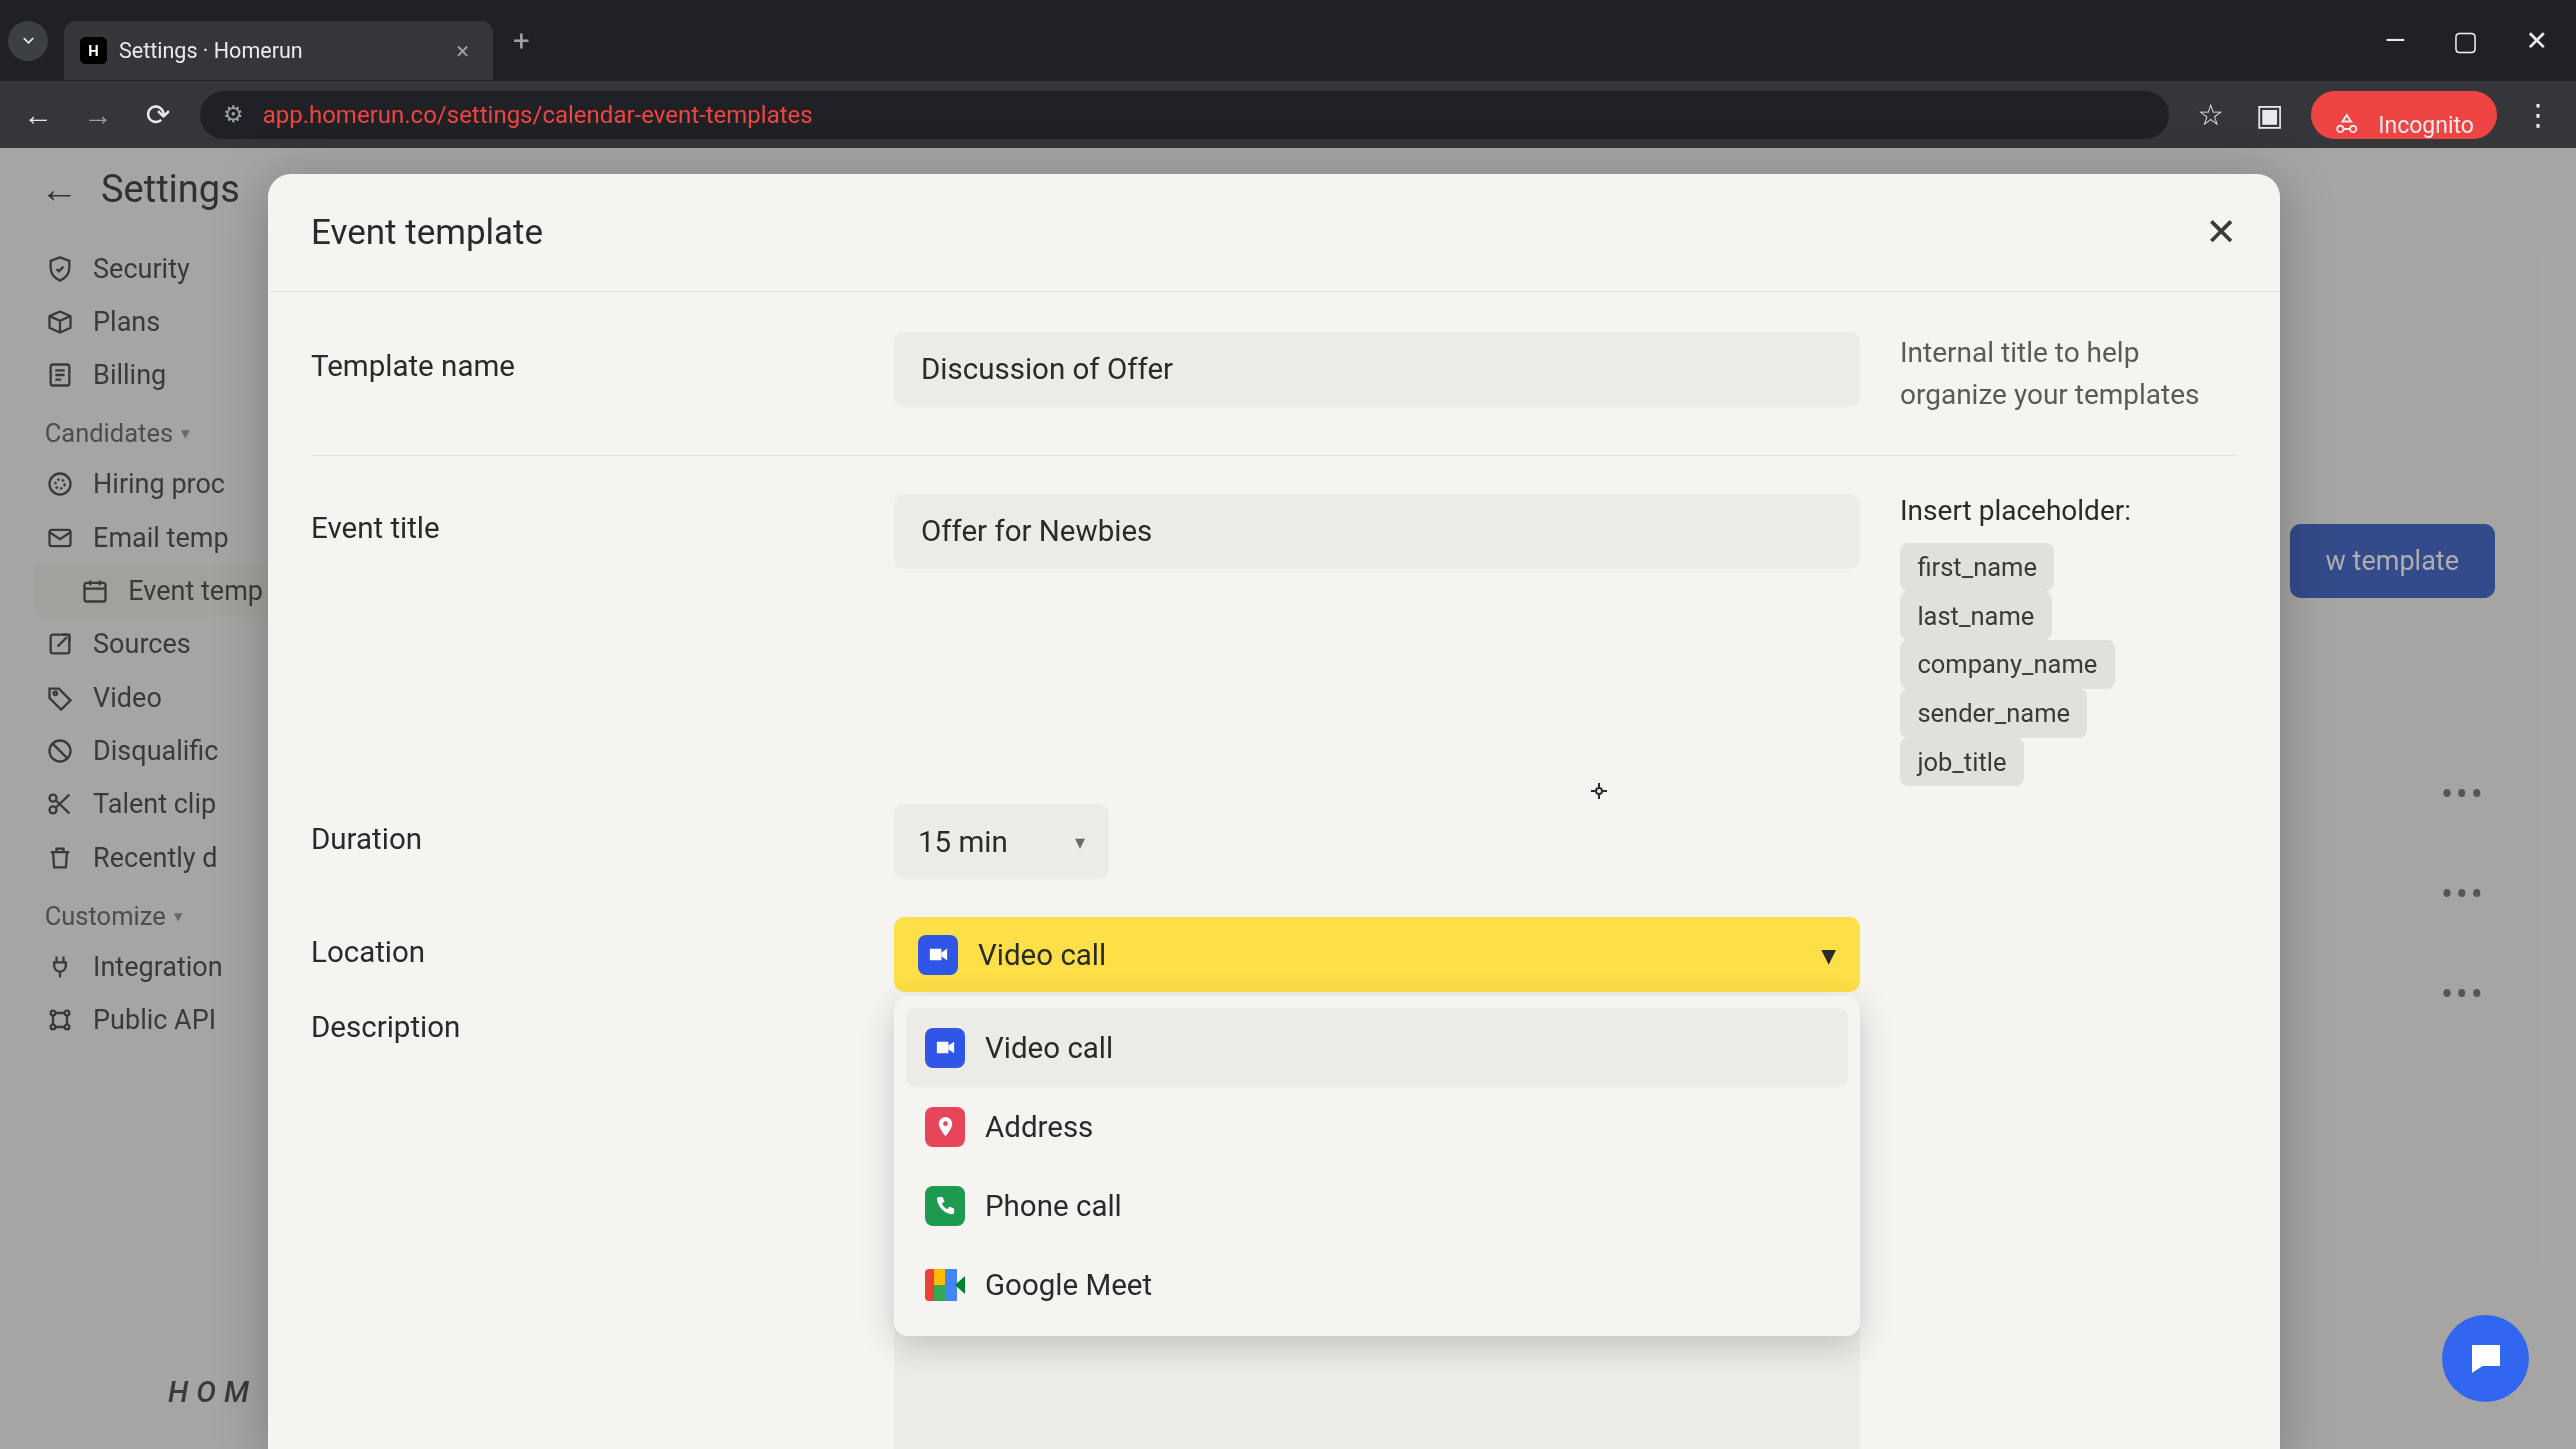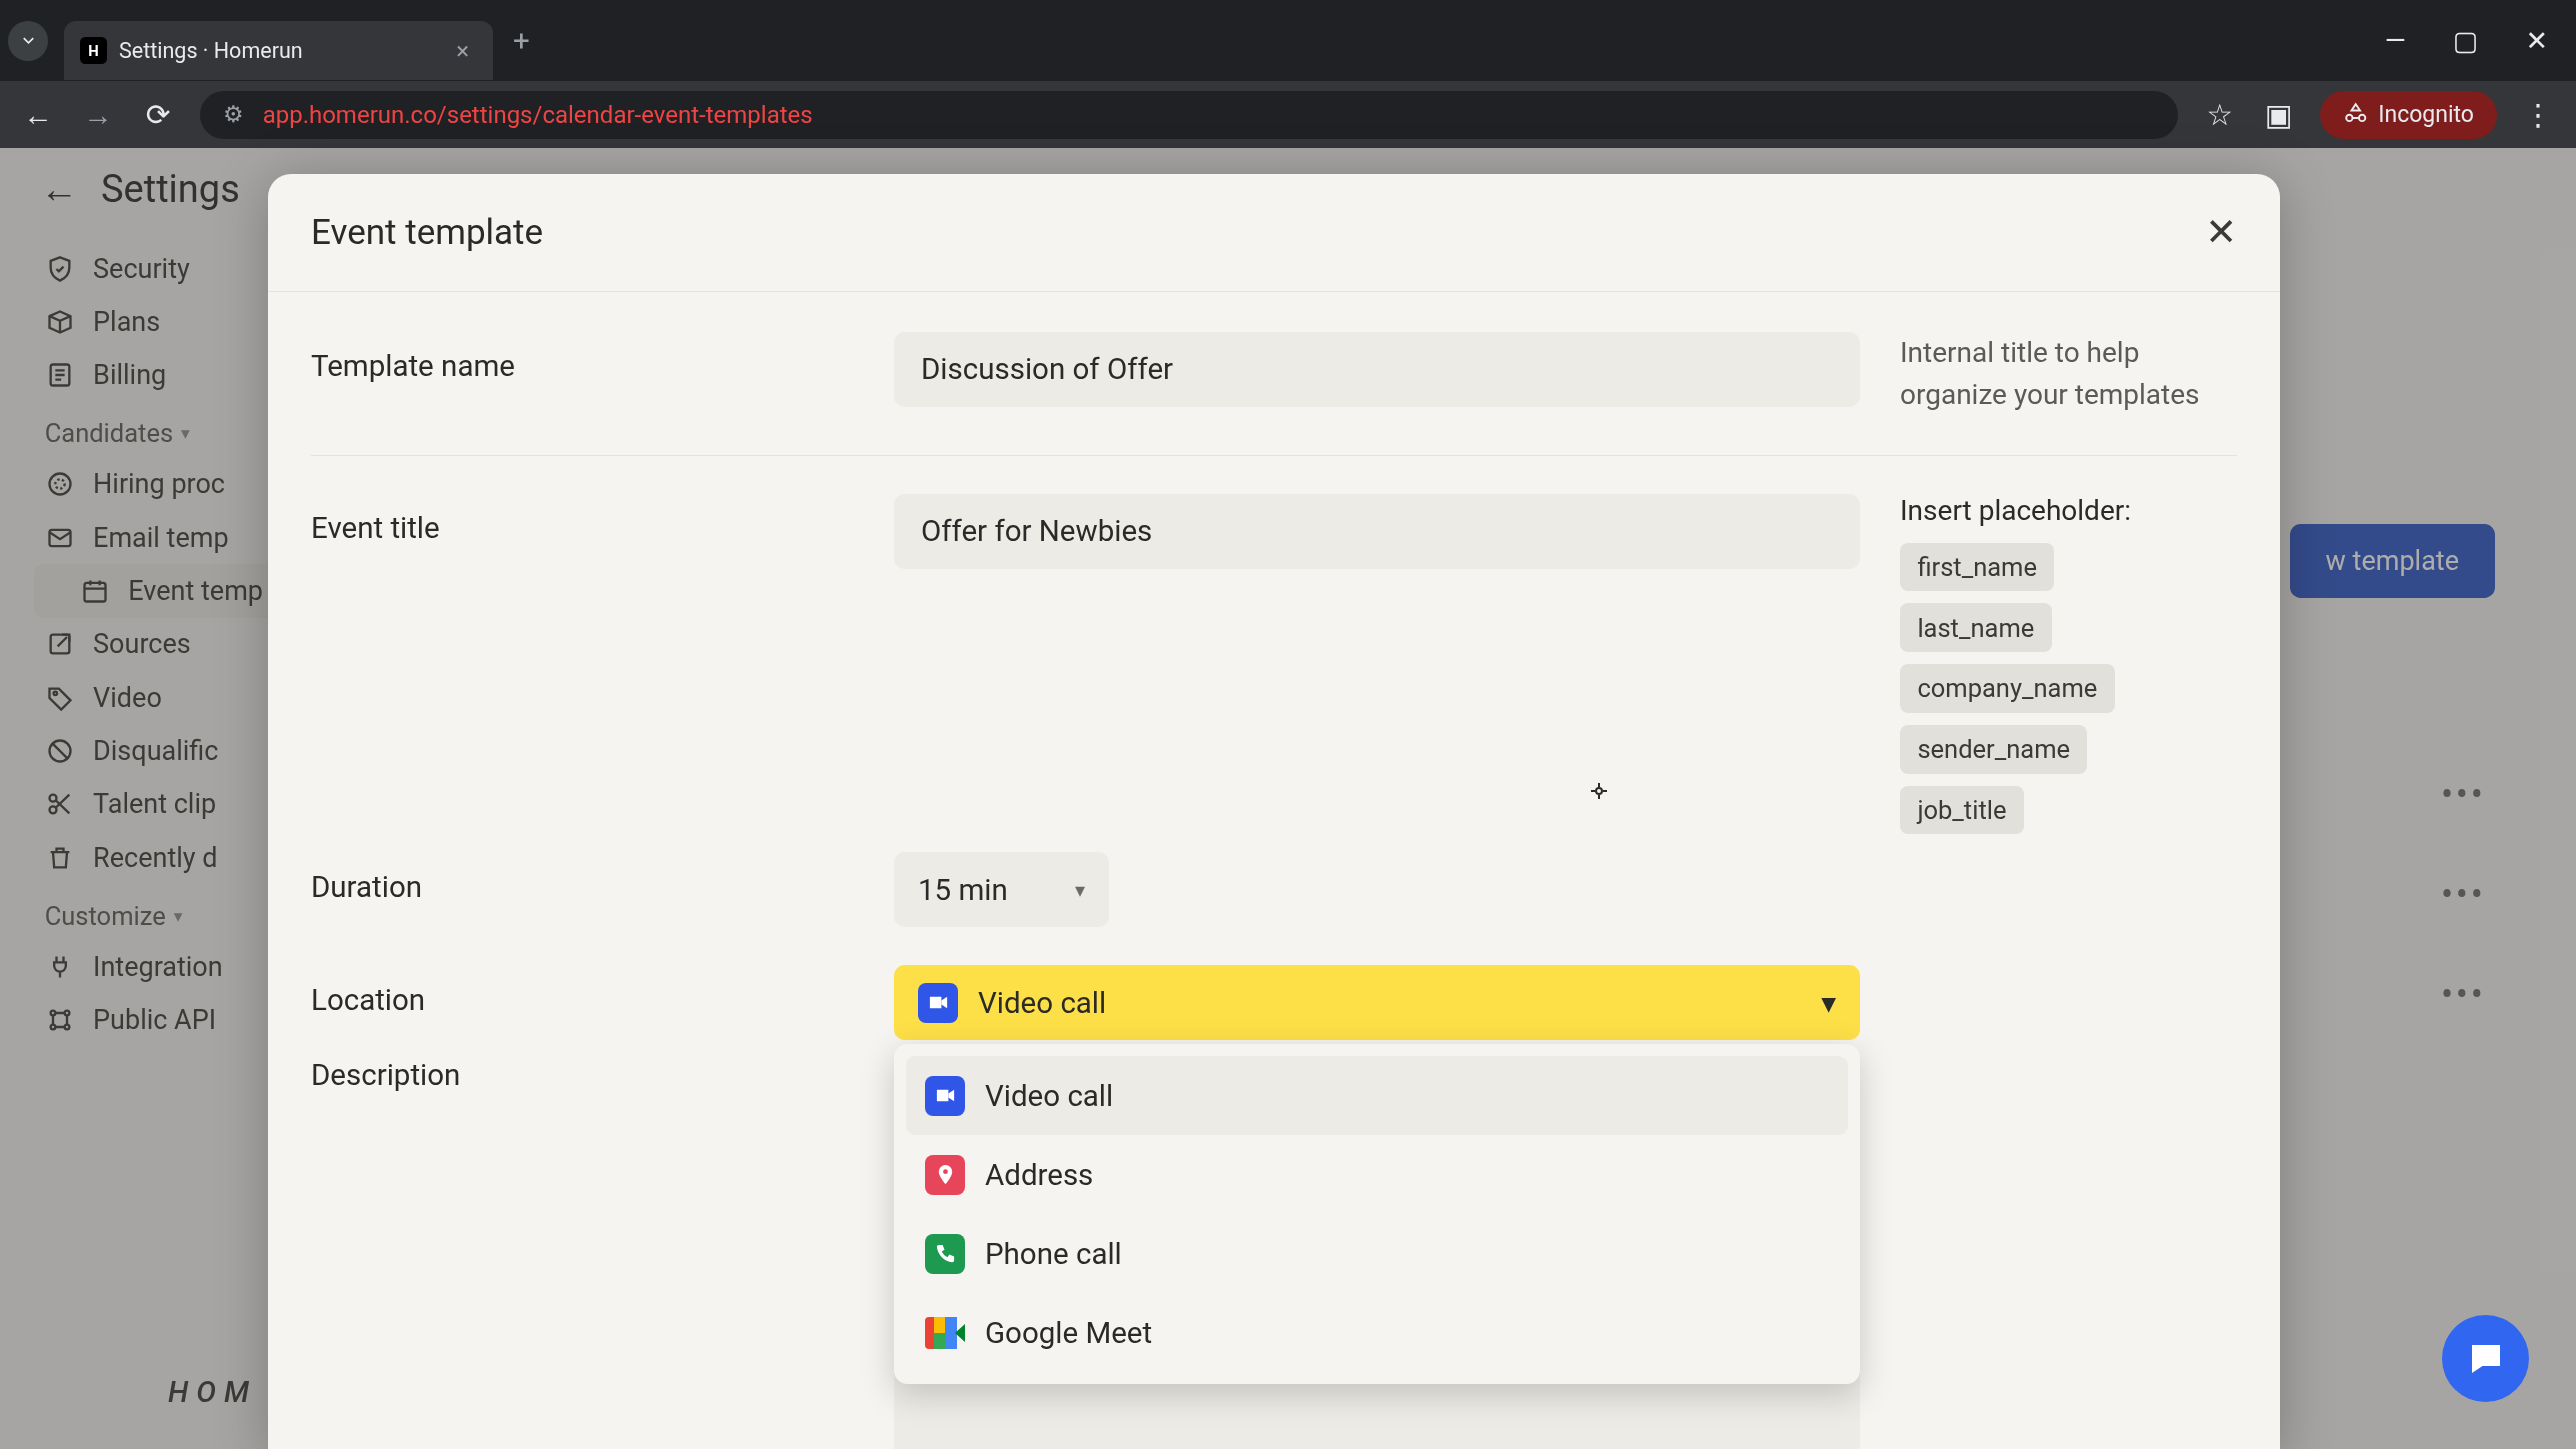--- a/index.html
+++ b/index.html
@@ -15,21 +15,21 @@
 .new-tab { margin-left: 20px; font-size: 29.5px; color: #9aa0a6; }
 .window-controls { margin-left: auto; display: flex; gap: 47px; font-size: 27px; color: #e8eaed; padding-right: 20px; }
 
 .toolbar { height: 67px; background: #35363a; display: flex; align-items: center; padding: 0 20px; gap: 24px; }
 .tool-btn { width: 36px; height: 36px; display: flex; align-items: center; justify-content: center; font-size: 29.5px; color: #9aa0a6; }
 .tool-btn.enabled { color: #e8eaed; }
 .addr-bar { flex: 1; height: 48px; background: #202124; border-radius: 24px; display: flex; align-items: center; padding: 0 23px; gap: 19px; }
 .addr-icon { font-size: 23px; color: #9aa0a6; }
 .addr-text { font-size: 24px; color: #ef4444; }
 .tool-right { display: flex; align-items: center; gap: 23px; }
-.incognito-pill { height: 48px; background: #7f1d1d; border-radius: 24px; display: flex; align-items: center; padding: 0 23px; gap: 10px; font-size: 23px; }
+.incognito-pill { height: 48px; background: #ef4444; border-radius: 24px; display: flex; align-items: flex-end; padding: 0 23px; gap: 19px; font-size: 23px; }
 
 
 .page { position: absolute; top: 148px; left: 0; right: 0; bottom: 0; background: #f4f2f0; }
 .page-overlay { position: absolute; inset: 0; background: rgba(60,60,58,0.42); }
 
 .settings-header { position: absolute; top: 19px; left: 40px; display: flex; align-items: center; gap: 23px; }
 .settings-back { font-size: 38px; color: #2a2a28; }
 .settings-title { font-size: 38px; color: #2a2a28; font-weight: 400; }
 
 .sidebar { position: absolute; top: 94px; left: 34px; width: 275px; }
@@ -70,21 +70,21 @@
 .loc-icon-box.address { background: #e6455a; }
 .loc-icon-box.phone { background: #1e9950; }
 .loc-icon-box.gmeet { background: transparent; }
 .loc-icon-box svg { width: 23px; height: 23px; fill: #fff; }
 
 .dropdown { position: absolute; top: 79px; left: 0; right: 0; background: #f6f4f1; border-radius: 13.4px; box-shadow: 0 9.4px 34px rgba(0,0,0,0.18); padding: 12px; z-index: 10; }
 .dropdown-item { height: 79px; border-radius: 9.4px; display: flex; align-items: center; padding: 0 19px; gap: 20px; font-size: 29.5px; color: #2a2a28; }
 .dropdown-item.selected { background: #ecebe6; }
 
 .placeholder-label { font-size: 28px; color: #2a2a28; margin-bottom: 16px; }
-.placeholder-chips { display: flex; flex-direction: column; gap: 12px; align-items: flex-start; }
+.placeholder-chips { display: flex; flex-direction: column; gap: 0; align-items: flex-start; }
 .chip { background: #e2e0da; border-radius: 8px; padding: 9.4px 17.4px; font-size: 25.5px; color: #3a3a36; }
 
 .description-area { width: 100%; min-height: 429px; background: #ecebe6; border-radius: 10.7px; }
 
 .cursor { position: absolute; width: 24px; height: 24px; pointer-events: none; }
 
 
 .chat-fab { position: absolute; right: 47px; bottom: 47px; width: 87px; height: 87px; border-radius: 44px; background: #3066f0; display: flex; align-items: center; justify-content: center; }
 .chat-fab svg { width: 42px; height: 42px; fill: #fff; }
 

